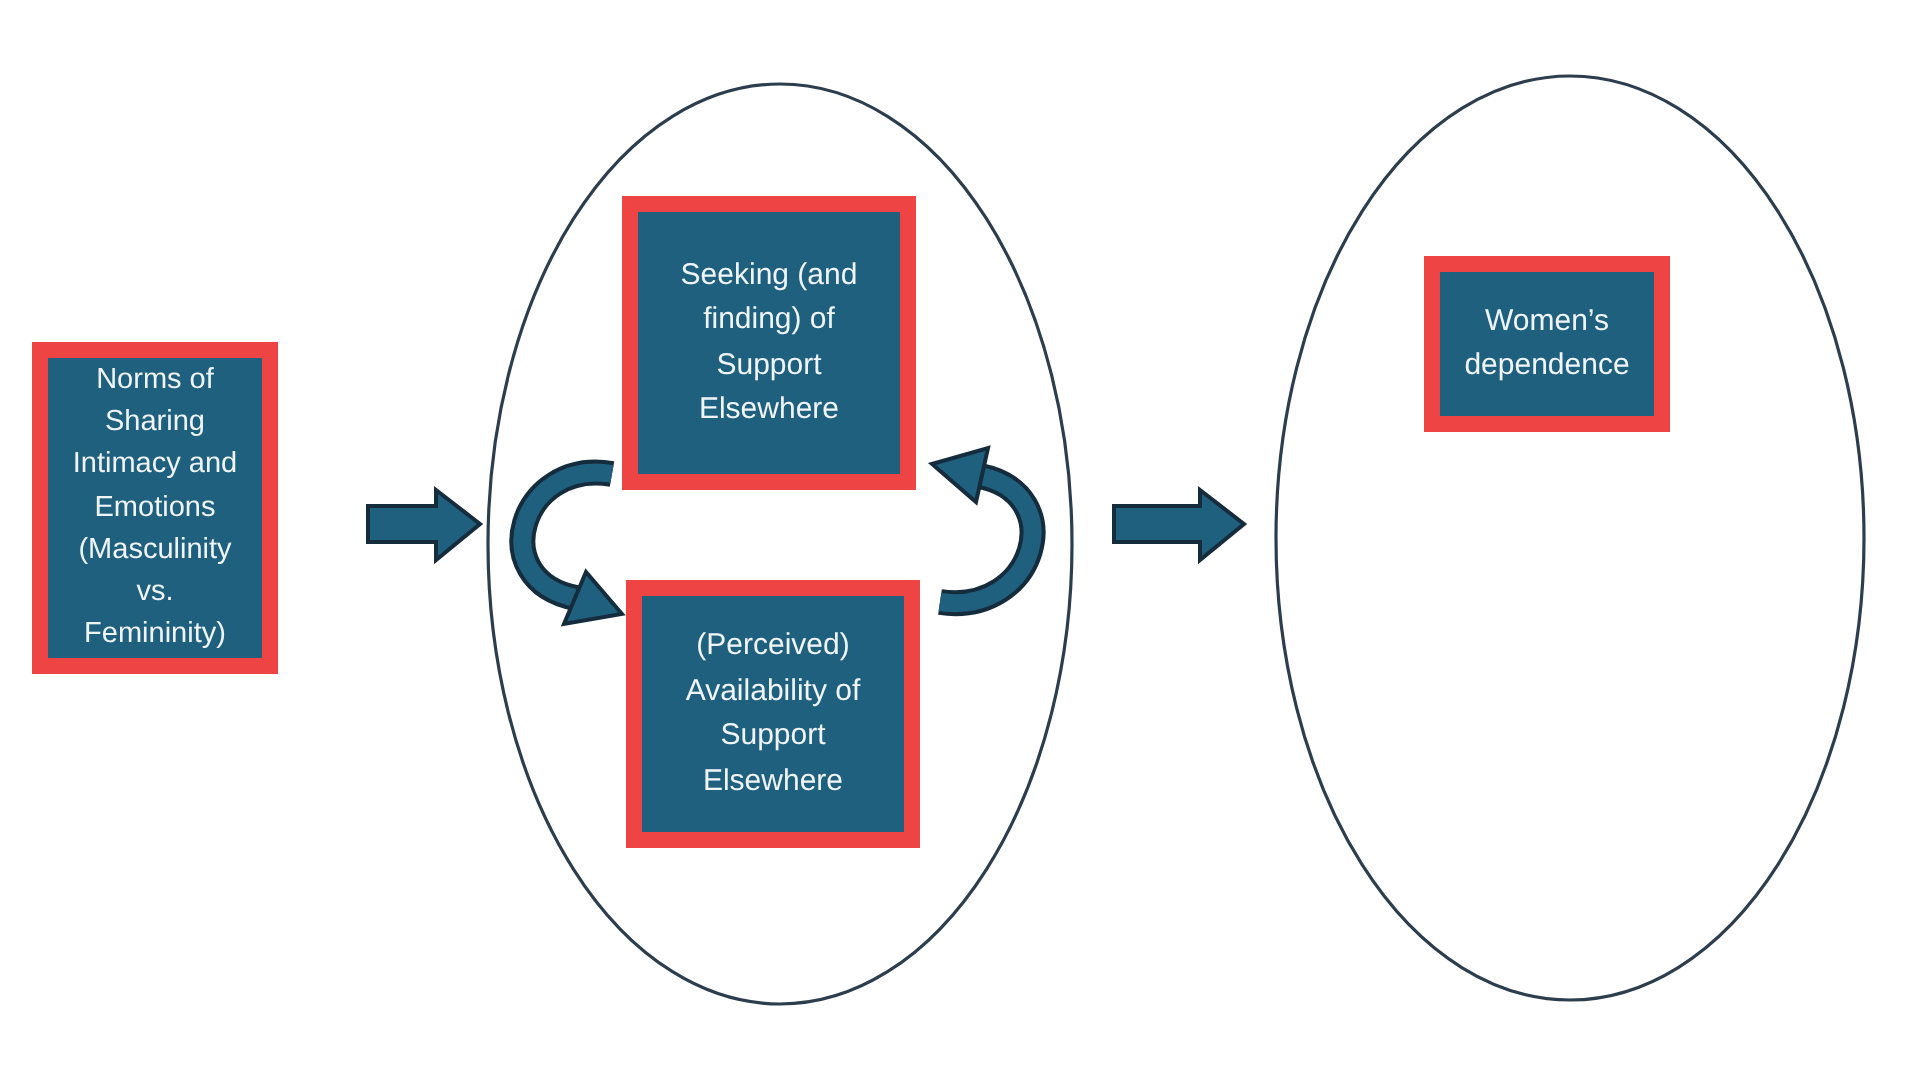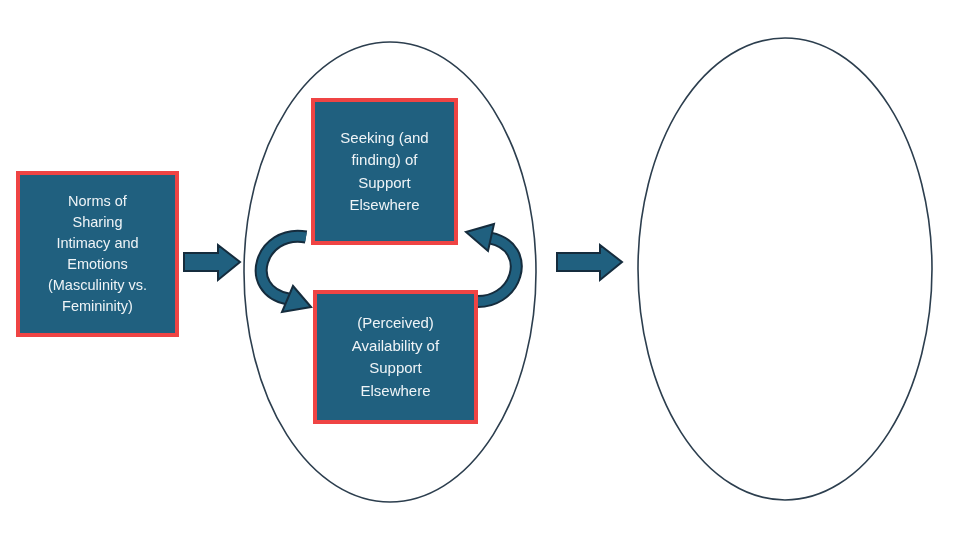--- a/index.html
+++ b/index.html
@@ -19,38 +19,38 @@
     position: absolute;
     left: 0;
     top: 0;
     width: 960px;
     height: 543px;
   }
   .node {
     position: absolute;
     box-sizing: border-box;
     background: #20607F;
-    border: 4px solid #ef4444;
+    border: 8px solid #ef4444;
     display: flex;
     align-items: center;
     justify-content: center;
     text-align: center;
   }
   .node .label {
     color: #EFF4F7;
     font-size: 15px;
     line-height: 1.5;
     white-space: pre-line;
     padding: 2px 4px;
   }
   
-  .node-norms     { left: 16px;  top: 171px; width: 163px; height: 166px; }
+  .node-norms     { left: 16px;  top: 171px; width: 123px; height: 166px; }
   .node-norms .label { line-height: 1.45; font-size: 14.5px; }
   .node-seeking   { left: 311px; top: 98px;  width: 147px; height: 147px; }
-  .node-perceived { left: 313px; top: 290px; width: 165px; height: 134px; }
+  .node-perceived { left: 313px; top: 290px; width: 147px; height: 134px; }
   .node-women     { left: 712px; top: 128px; width: 123px; height: 88px; }
   .node-men       { left: 693px; top: 254px; width: 179px; height: 159px; }
 </style>
 </head>
 <body>
 
 <div class="canvas">
 
   <svg class="layer-svg" viewBox="0 0 960 543">
 
@@ -90,15 +90,19 @@
 Elsewhere</div>
   </div>
 
   <div class="node node-perceived">
     <div class="label">(Perceived)
 Availability of
 Support
 Elsewhere</div>
   </div>
 
+  <div class="node node-women">
+    <div class="label">Women’s
+dependence</div>
+  </div>
 
 
 </div>
 
 </body></html>

